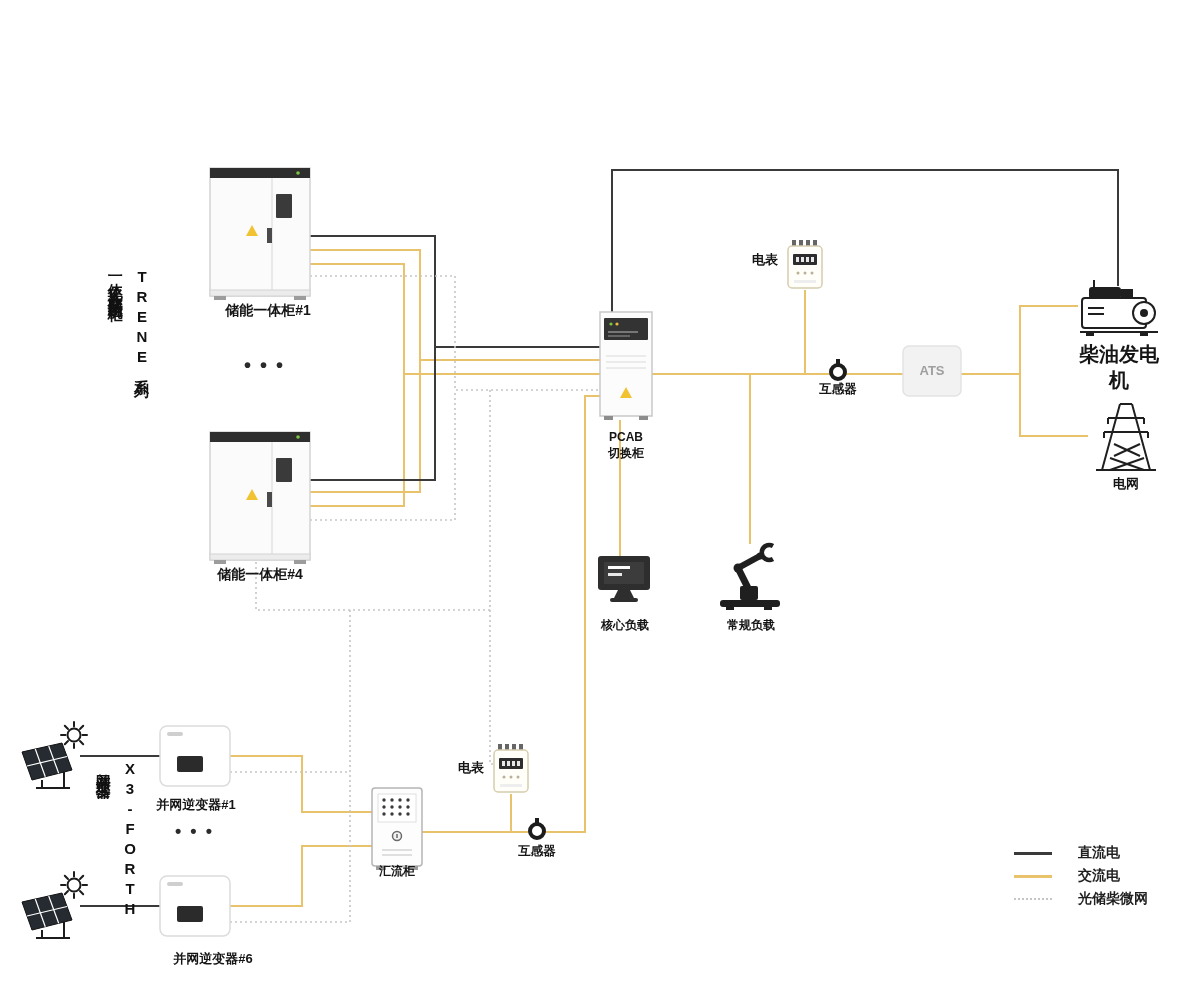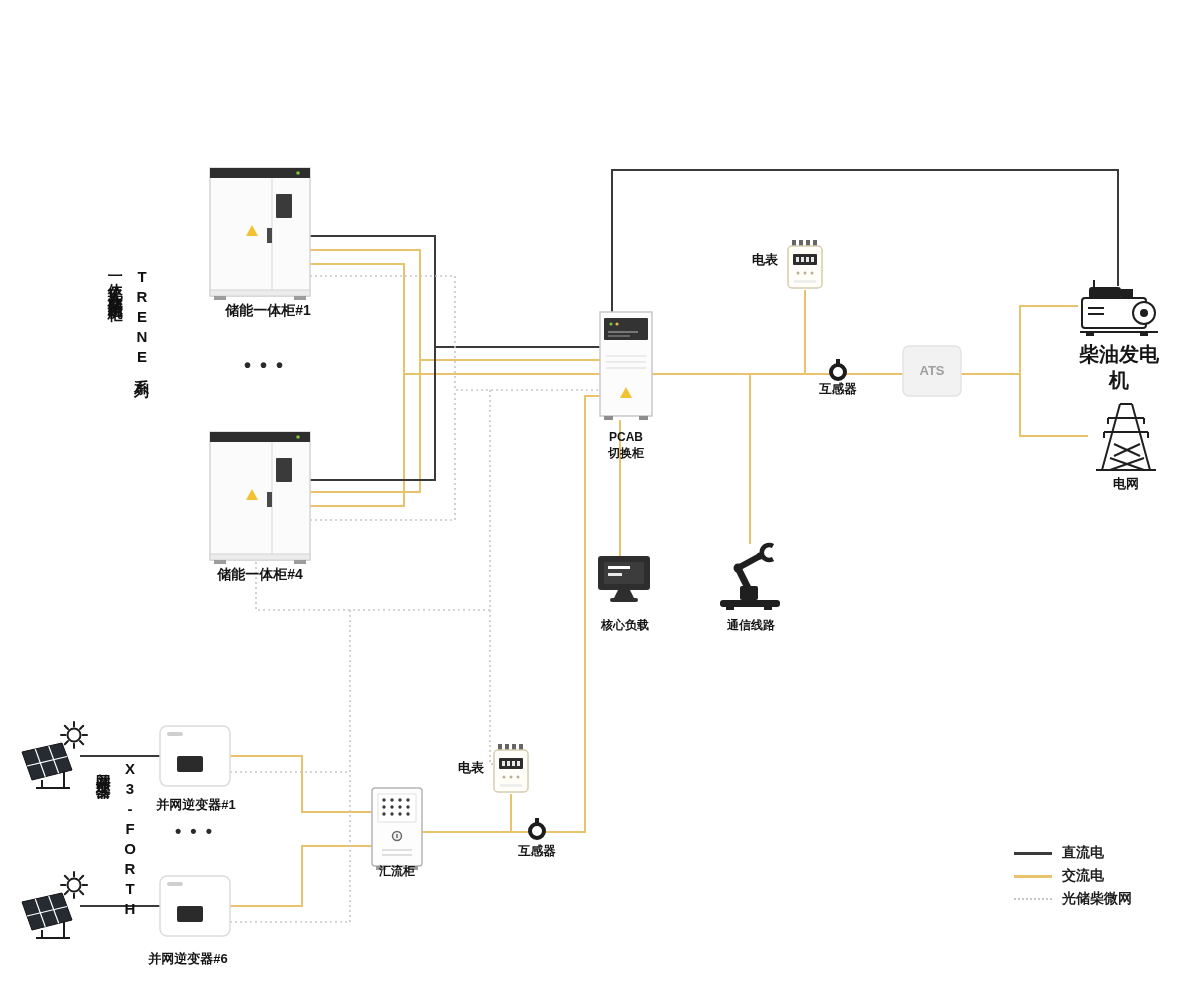--- a/index.html
+++ b/index.html
@@ -15,21 +15,21 @@
   .name-sm{font-size:13px;font-weight:600;}
   .name-xs{font-size:12.5px;font-weight:600;}
   .name-bold{font-size:12px;font-weight:700;}
   .name-load{font-size:12px;font-weight:700;}
   .dots{font-size:20px;font-weight:700;letter-spacing:9px;color:#2b2b2b;}
   .ats-text{font-size:13px;font-weight:700;color:#9f9f9f;line-height:50px;width:58px;height:50px;}
   .ln-ac{stroke:var(--ac);stroke-width:2;fill:none;}
   .ln-dc{stroke:var(--dc);stroke-width:2;fill:none;}
   .ln-comm{stroke:var(--comm);stroke-width:1.6;fill:none;stroke-dasharray:2 3;}
   .legend{position:absolute;left:1014px;top:845px;}
-  .legend-row{display:flex;align-items:center;gap:10px;margin-bottom:7px;height:16px;}
+  .legend-row{display:flex;align-items:center;gap:26px;margin-bottom:7px;height:16px;}
   .leg-line{display:inline-block;width:38px;height:0;}
   .leg-dc{border-top:3px solid var(--dc);}
   .leg-ac{border-top:3px solid var(--ac);}
   .leg-comm{border-top:2px dotted var(--comm);}
   .legend-label{font-size:14px;color:#1f1f1f;font-weight:600;}
 </style>
 </head>
 <body>
 
 <div id="stage">
@@ -258,25 +258,25 @@
 
   <div class="lbl name-sm right" style="left:734px;top:252px;width:44px;">电表</div>
   <div class="lbl name-xs" style="left:810px;top:381px;width:56px;">互感器</div>
 
   <div class="lbl ats-text" style="left:903px;top:346px;">ATS</div>
 
   <div class="lbl name-bold" style="left:1070px;top:341px;width:98px;font-size:20px;">柴油发电机</div>
   <div class="lbl name-bold" style="left:1098px;top:452px;width:56px;font-size:13px;margin-top:24px;">电网</div>
 
   <div class="lbl name-load" style="left:578px;top:618px;width:94px;">核心负载</div>
-  <div class="lbl name-load" style="left:706px;top:618px;width:90px;">通信线路</div>
+  <div class="lbl name-load" style="left:706px;top:618px;width:90px;">常规负载</div>
 
   <div class="lbl name-sm" style="left:148px;top:797px;width:96px;">并网逆变器#1</div>
   <div class="lbl dots" style="left:163px;top:820px;width:70px;font-size:18px;">•••</div>
-  <div class="lbl name-sm" style="left:140px;top:951px;width:96px;">并网逆变器#6</div>
+  <div class="lbl name-sm" style="left:165px;top:951px;width:96px;">并网逆变器#6</div>
 
   <div class="lbl name-load" style="left:360px;top:864px;width:74px;">汇流柜</div>
 
   <div class="lbl name-sm right" style="left:442px;top:760px;width:42px;">电表</div>
   <div class="lbl name-xs" style="left:509px;top:843px;width:56px;">互感器</div>
 
   <div class="legend">
     <div class="legend-row">
       <span class="leg-line leg-dc"></span>
       <span class="legend-label">直流电</span>

